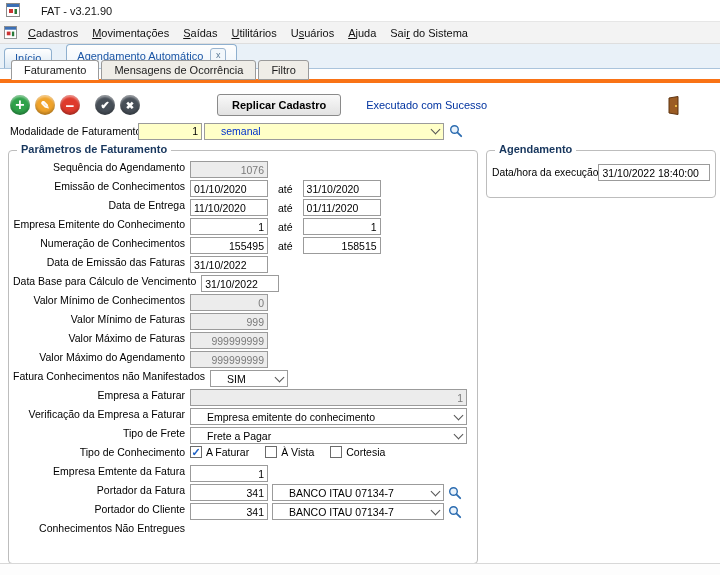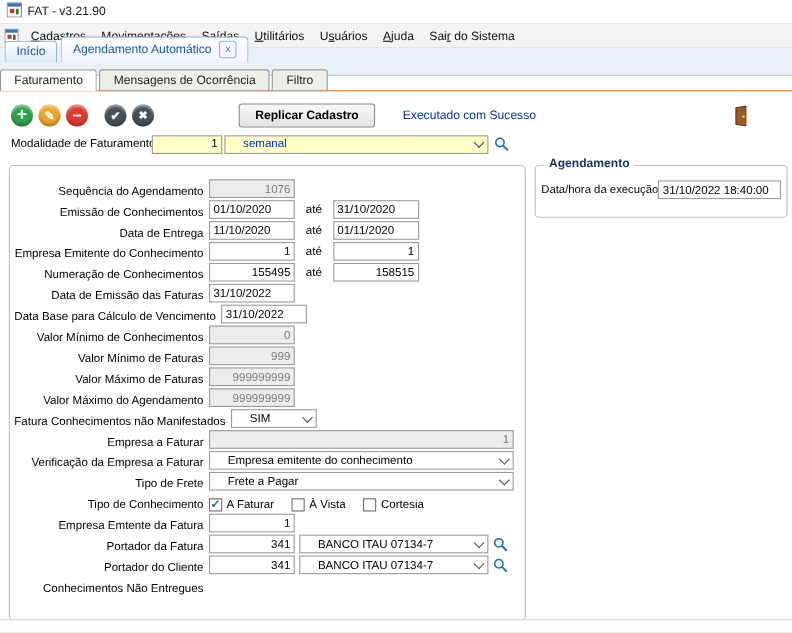--- a/index.html
+++ b/index.html
@@ -1,43 +1,43 @@
 <!DOCTYPE html>
 <html><head>
 <meta charset="utf-8">
 <style>
   html,body{margin:0;padding:0;background:#cfcfcf;}
   .window{position:relative;width:720px;height:575px;background:#fff;overflow:hidden;
           font-family:"Liberation Sans",sans-serif;font-size:11px;color:#000;}
 
   
   .titlebar{height:22px;background:#fff;border-bottom:1px solid #e6e6e6;
-            display:flex;align-items:center;gap:5px;padding:0 6px;box-sizing:border-box;}
+            display:flex;align-items:center;gap:21px;padding:0 6px;box-sizing:border-box;}
   .titletext{font-size:11px;color:#141414;}
 
   
   .menubar{height:22px;background:#f3f3f3;border-bottom:1px solid #dedede;
            display:flex;align-items:center;padding:0 4px;box-sizing:border-box;}
   .menuicon{display:flex;margin-right:4px;}
   .menuitem{padding:3px 7px;color:#101010;cursor:default;}
   .menuitem u{text-decoration:underline;}
 
   
   .tabstrip{height:25px;background:#e9f1f8;border-bottom:1px solid #aac4dc;
-            display:flex;align-items:flex-end;padding:3px 4px 11px;gap:3px;box-sizing:border-box;}
+            display:flex;align-items:flex-end;padding:3px 4px 0;gap:14px;box-sizing:border-box;}
   .mtab{display:flex;align-items:center;gap:7px;padding:3px 10px 4px;
         border:1px solid #8fb0cf;border-bottom:none;border-radius:4px 4px 0 0;
         background:linear-gradient(#ffffff,#d9e7f3);color:#1A55A5;cursor:default;}
   .mtab.active{background:linear-gradient(#fefefe,#eef5fb);}
   .tabclose{width:14px;height:14px;border:1px solid #9ab4cf;border-radius:3px;
             background:#f2f7fb;color:#5a7a97;font-size:9px;line-height:12px;text-align:center;}
 
   
-  .subtabstrip{height:14px;display:flex;align-items:flex-end;padding:2px 0 0;
-               border-bottom:1px solid #f97316;background:#fff;box-sizing:border-box;}
+  .subtabstrip{height:14px;display:flex;align-items:flex-end;padding:2px 11px 0;
+               border-bottom:4px solid #f97316;background:#fff;box-sizing:border-box;}
   .stab{padding:3px 12px;border:1px solid #9a9a9a;border-radius:3px 3px 0 0;margin-right:2px;
         margin-bottom:-1px;background:#efede7;color:#1c1c1c;border-bottom:1px solid #9a9a9a;cursor:default;}
   .stab.active{background:#fff;border-bottom:1px solid #fff;}
 
   
   .toolbar{position:absolute;top:92px;left:0;width:100%;height:26px;display:flex;
            align-items:center;padding:0 10px;gap:5px;box-sizing:border-box;}
   .cbtn{width:20px;height:20px;border-radius:50%;color:#fff;display:flex;align-items:center;
         justify-content:center;font-weight:bold;cursor:default;
         box-shadow:inset 0 -2px 3px rgba(0,0,0,.28), inset 0 2px 2px rgba(255,255,255,.45);}
@@ -76,21 +76,21 @@
                border-bottom:1.5px solid #555;transform:rotate(45deg);margin-top:-3px;}
   .lookup{display:inline-flex;align-items:center;cursor:default;}
 
   
   .groupbox{position:absolute;border:1px solid #bdbdbd;border-radius:4px;background:#fff;}
   .gbtitle{position:absolute;top:-8px;left:8px;background:#fff;padding:0 4px;
            font-weight:bold;color:#17365D;font-size:11px;white-space:nowrap;}
   .params{left:8px;top:150px;width:468px;height:412px;}
   .agend{left:486px;top:150px;width:228px;height:46px;}
   .rows{position:absolute;top:10px;left:4px;right:4px;display:flex;flex-direction:column;}
-  .frow{display:flex;align-items:flex-end;height:19px;}
+  .frow{display:flex;align-items:flex-start;height:19px;}
   .flabel{flex:0 0 172px;text-align:right;padding-right:5px;font-size:10.5px;white-space:nowrap;}
   .fctrls{display:flex;align-items:center;gap:4px;}
   .ate{margin:0 6px;font-size:10.5px;}
   .sz-sm{width:78px;}.sz-wide{width:277px;}.sz-name{width:172px;}.sz-xw{width:255px;}
   .cbwrap{display:flex;align-items:center;gap:4px;margin-right:12px;font-size:10.5px;cursor:default;}
   .cb{width:12px;height:12px;border:1px solid #6b6b6b;background:#fff;display:flex;align-items:center;
       justify-content:center;font-size:11px;line-height:1;color:#1f62c5;font-weight:bold;box-sizing:border-box;}
   .agrow{position:absolute;top:13px;left:5px;right:5px;display:flex;align-items:center;}
   .agrow label{white-space:nowrap;font-size:10.3px;}
   .agfield{width:112px;margin-left:auto;}
@@ -174,20 +174,21 @@
     </div>
     <span class="lookup">
       <svg width="14" height="14" viewBox="0 0 14 14">
           <circle cx="5.5" cy="5.5" r="3.8" fill="#eaf3fc" stroke="#2c6cb0" stroke-width="1.4"></circle>
           <line x1="8.6" y1="8.6" x2="12.2" y2="12.2" stroke="#2c6cb0" stroke-width="1.8" stroke-linecap="round"></line>
         </svg>
     </span>
   </div>
 
   <div class="groupbox params">
+    <span class="gbtitle">Parâmetros de Faturamento</span>
     <div class="rows">
         <div class="frow">
           <label class="flabel">Sequência do Agendamento</label>
           <div class="fctrls">
             <input type="text" class="tbox sz-sm ar dis" readonly="" value="1076" style="">
           </div>
         </div>
         <div class="frow">
           <label class="flabel">Emissão de Conhecimentos</label>
           <div class="fctrls">

